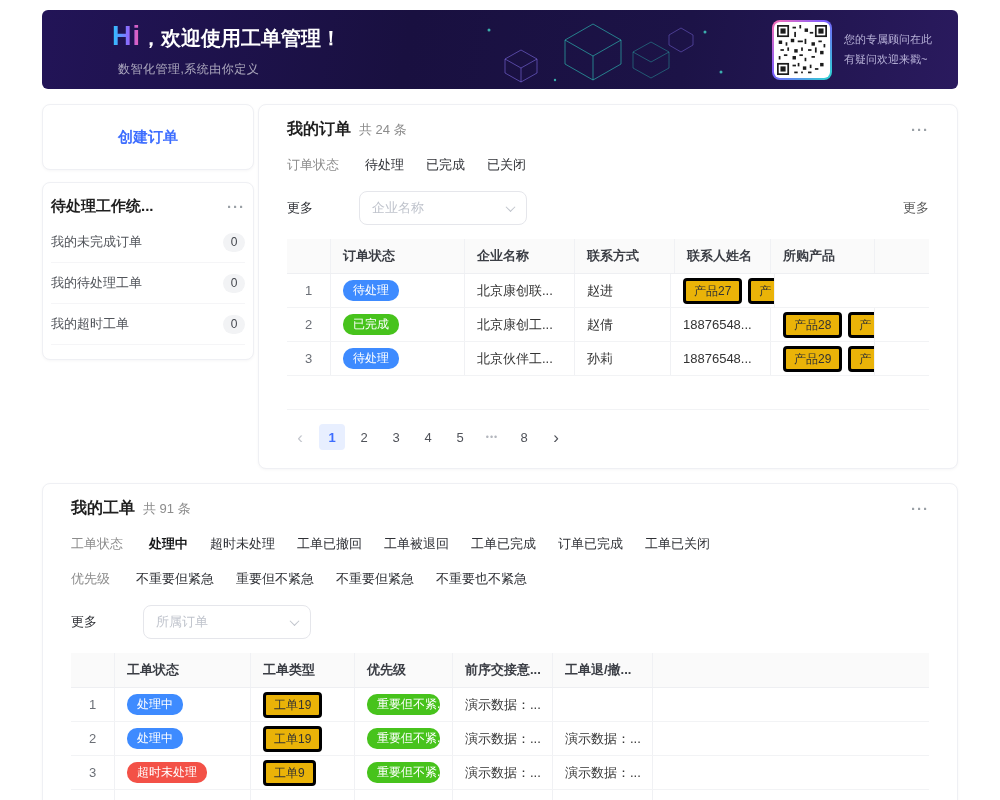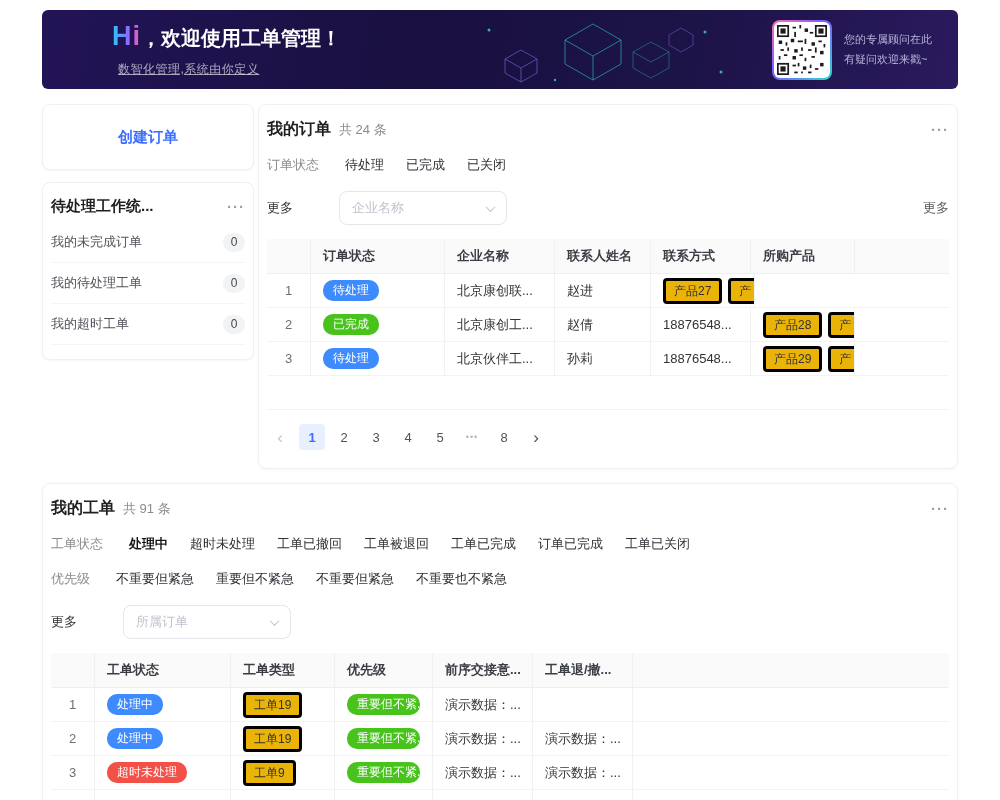--- a/index.html
+++ b/index.html
@@ -9,21 +9,21 @@
 
   
   .banner { position: relative; height: 79px; border-radius: 6px; overflow: hidden;
     background: linear-gradient(100deg, #221457 0%, #191040 40%, #1c1347 70%, #2a1a5e 100%);
     display: flex; align-items: center; padding: 0 26px 0 70px; margin-bottom: 15px; }
   .banner-title-row { display: flex; align-items: baseline; }
   .hi { font-size: 27px; font-weight: 800; letter-spacing: 1px;
     background: linear-gradient(90deg, #27c7ff, #8a6bff 55%, #ff5ca8);
     -webkit-background-clip: text; background-clip: text; color: transparent; }
   .banner-title { font-size: 20px; font-weight: 700; color: #ffffff; }
-  .banner-sub { margin-top: 9px; margin-left: 6px; font-size: 12px; color: rgba(255,255,255,.62); letter-spacing: .5px; text-decoration: underline; }
+  .banner-sub { margin-top: 9px; margin-left: 6px; font-size: 12px; color: rgba(255,255,255,.62); letter-spacing: .5px; }
   .deco { position: absolute; right: 215px; top: 0; height: 85px; pointer-events: none; }
   .banner-right { margin-left: auto; display: flex; align-items: center; gap: 12px; z-index: 1; }
   .qr-wrap { padding: 2px; border-radius: 8px; background: linear-gradient(135deg, #ff6fb3, #7a5cff 45%, #2bd9d0); }
   .qr-inner { background: #fff; border-radius: 6px; padding: 3px; display: flex; }
   .qr-note { font-size: 11px; color: #b9b3d9; line-height: 1.8; white-space: nowrap; }
 
   
   .content { display: flex; gap: 4px; align-items: flex-start; margin-bottom: 14px; }
   .left-col { width: 212px; flex: 0 0 212px; display: flex; flex-direction: column; gap: 12px; }
   .card { background: #fff; border: 1px solid #eff0f4; border-radius: 8px; box-shadow: 0 1px 3px rgba(31,35,41,.04); }
@@ -32,21 +32,21 @@
   .stats-card { flex: 1; padding: 14px 8px; }
   .card-head { display: flex; align-items: center; justify-content: space-between; margin-bottom: 6px; }
   .card-title { font-size: 15px; font-weight: 700; color: #1f1f1f; }
   .dots { color: #9aa0a6; font-size: 15px; font-weight: 700; letter-spacing: 1px; cursor: pointer; line-height: 1; }
   .stat-item { display: flex; align-items: center; justify-content: space-between; height: 41px;
     border-bottom: 1px solid #f5f5f7; font-size: 13px; color: #51545a; cursor: pointer; }
   .stat-val { min-width: 22px; height: 19px; padding: 0 7px; background: #f2f3f5; border-radius: 10px;
     display: inline-flex; align-items: center; justify-content: center; font-size: 12px; color: #43464d; }
 
   
-  .panel { padding: 14px 8px 18px; }
+  .panel { padding: 14px 28px 18px; }
   .orders-panel { flex: 1; min-width: 0; }
   .panel-head { display: flex; align-items: baseline; margin-bottom: 16px; }
   .panel-title { font-size: 16px; font-weight: 700; color: #1f1f1f; }
   .panel-count { font-size: 13px; color: #8c8c8c; margin-left: 8px; }
   .panel-head .dots { margin-left: auto; align-self: center; }
 
   .filter-row { display: flex; align-items: center; margin-bottom: 17px; flex-wrap: nowrap; }
   .filter-label { font-size: 13px; color: #8c8c8c; margin-right: 26px; flex: 0 0 auto; }
   .filter-option { font-size: 13px; color: #2f3136; font-weight: 500; margin-right: 22px; cursor: pointer; white-space: nowrap; }
   .filter-option[data-active="true"] { font-weight: 700; color: #17181a; }
@@ -249,22 +249,22 @@
           <span class="chev"></span>
         </div>
         <span class="more-link">更多</span>
       </div>
 
       <div class="table orders-table">
         <div class="trow thead">
           <div class="cell c-idx"></div>
           <div class="cell c-status">订单状态</div>
           <div class="cell c-company">企业名称</div>
+          <div class="cell c-phone">联系方式</div>
           <div class="cell c-contact">联系人姓名</div>
-          <div class="cell c-phone">联系方式</div>
           <div class="cell c-product">所购产品</div>
           <div class="cell c-fill"></div>
         </div>
 
         <div class="trow body-row">
           <div class="cell c-idx">1</div>
           <div class="cell c-status">
               <span class="badge" data-variant="blue">待处理</span>
             </div>
           <div class="cell c-company">北京康创联...</div>

